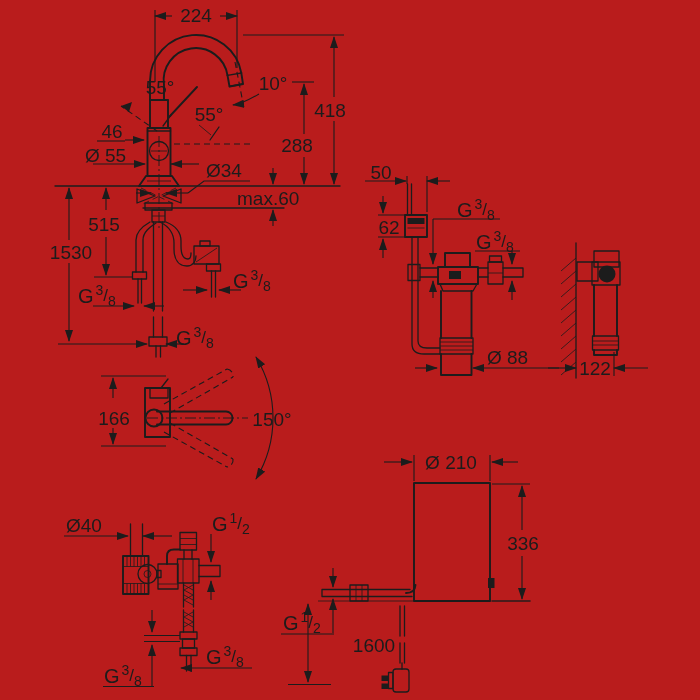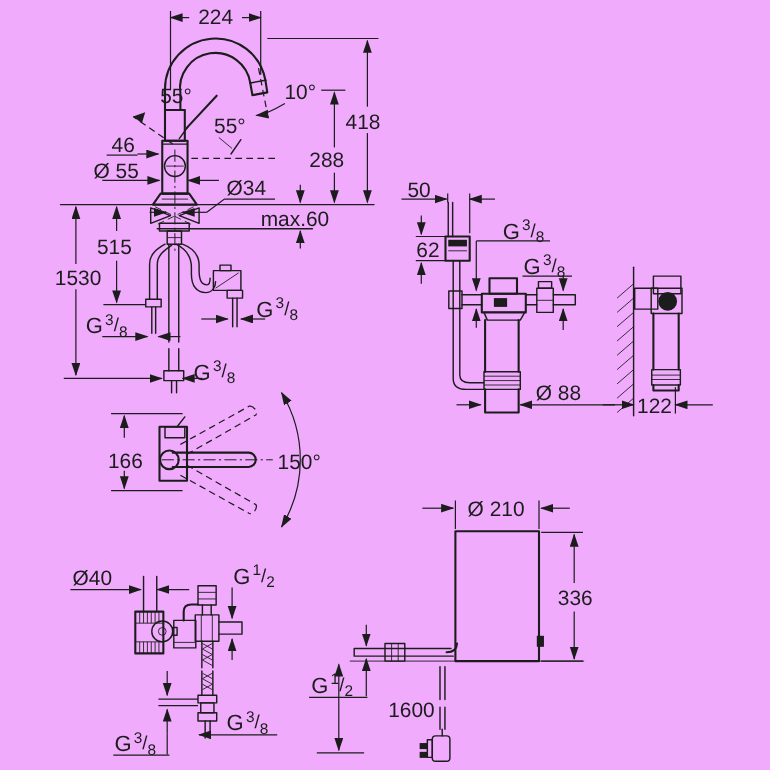--- a/index.html
+++ b/index.html
@@ -1,16 +1,16 @@
 <!DOCTYPE html>
 <html><head>
 <meta charset="utf-8">
 <style>
   html,body{margin:0;padding:0;background:#fff;}
-  .stage{width:700px;height:700px;background:#f0abfc;position:relative;font-family:"Liberation Sans",sans-serif;}
+  .stage{width:700px;height:700px;background:#b91c1c;position:relative;font-family:"Liberation Sans",sans-serif;}
   svg{display:block}
   .ol{stroke:#1c1c1c;fill:none;stroke-width:1.9;stroke-linejoin:round;stroke-linecap:round}
   .ol2{stroke:#1c1c1c;fill:none;stroke-width:1.3;stroke-linejoin:round;stroke-linecap:round}
   .dim{stroke:#1c1c1c;fill:none;stroke-width:1.1;stroke-linecap:butt}
   .thin{stroke:#1c1c1c;fill:none;stroke-width:0.8}
   .dash{stroke-dasharray:6 4}
   .cl{stroke:#1c1c1c;stroke-width:0.9;fill:none;stroke-dasharray:11 3 2 3}
   .blk{fill:#1c1c1c;stroke:none}
   .dimtxt{font-family:"Liberation Sans",sans-serif;font-size:19px;fill:#1c1c1c}
   .gtxt{font-family:"Liberation Sans",sans-serif;font-size:20px;fill:#1c1c1c}

